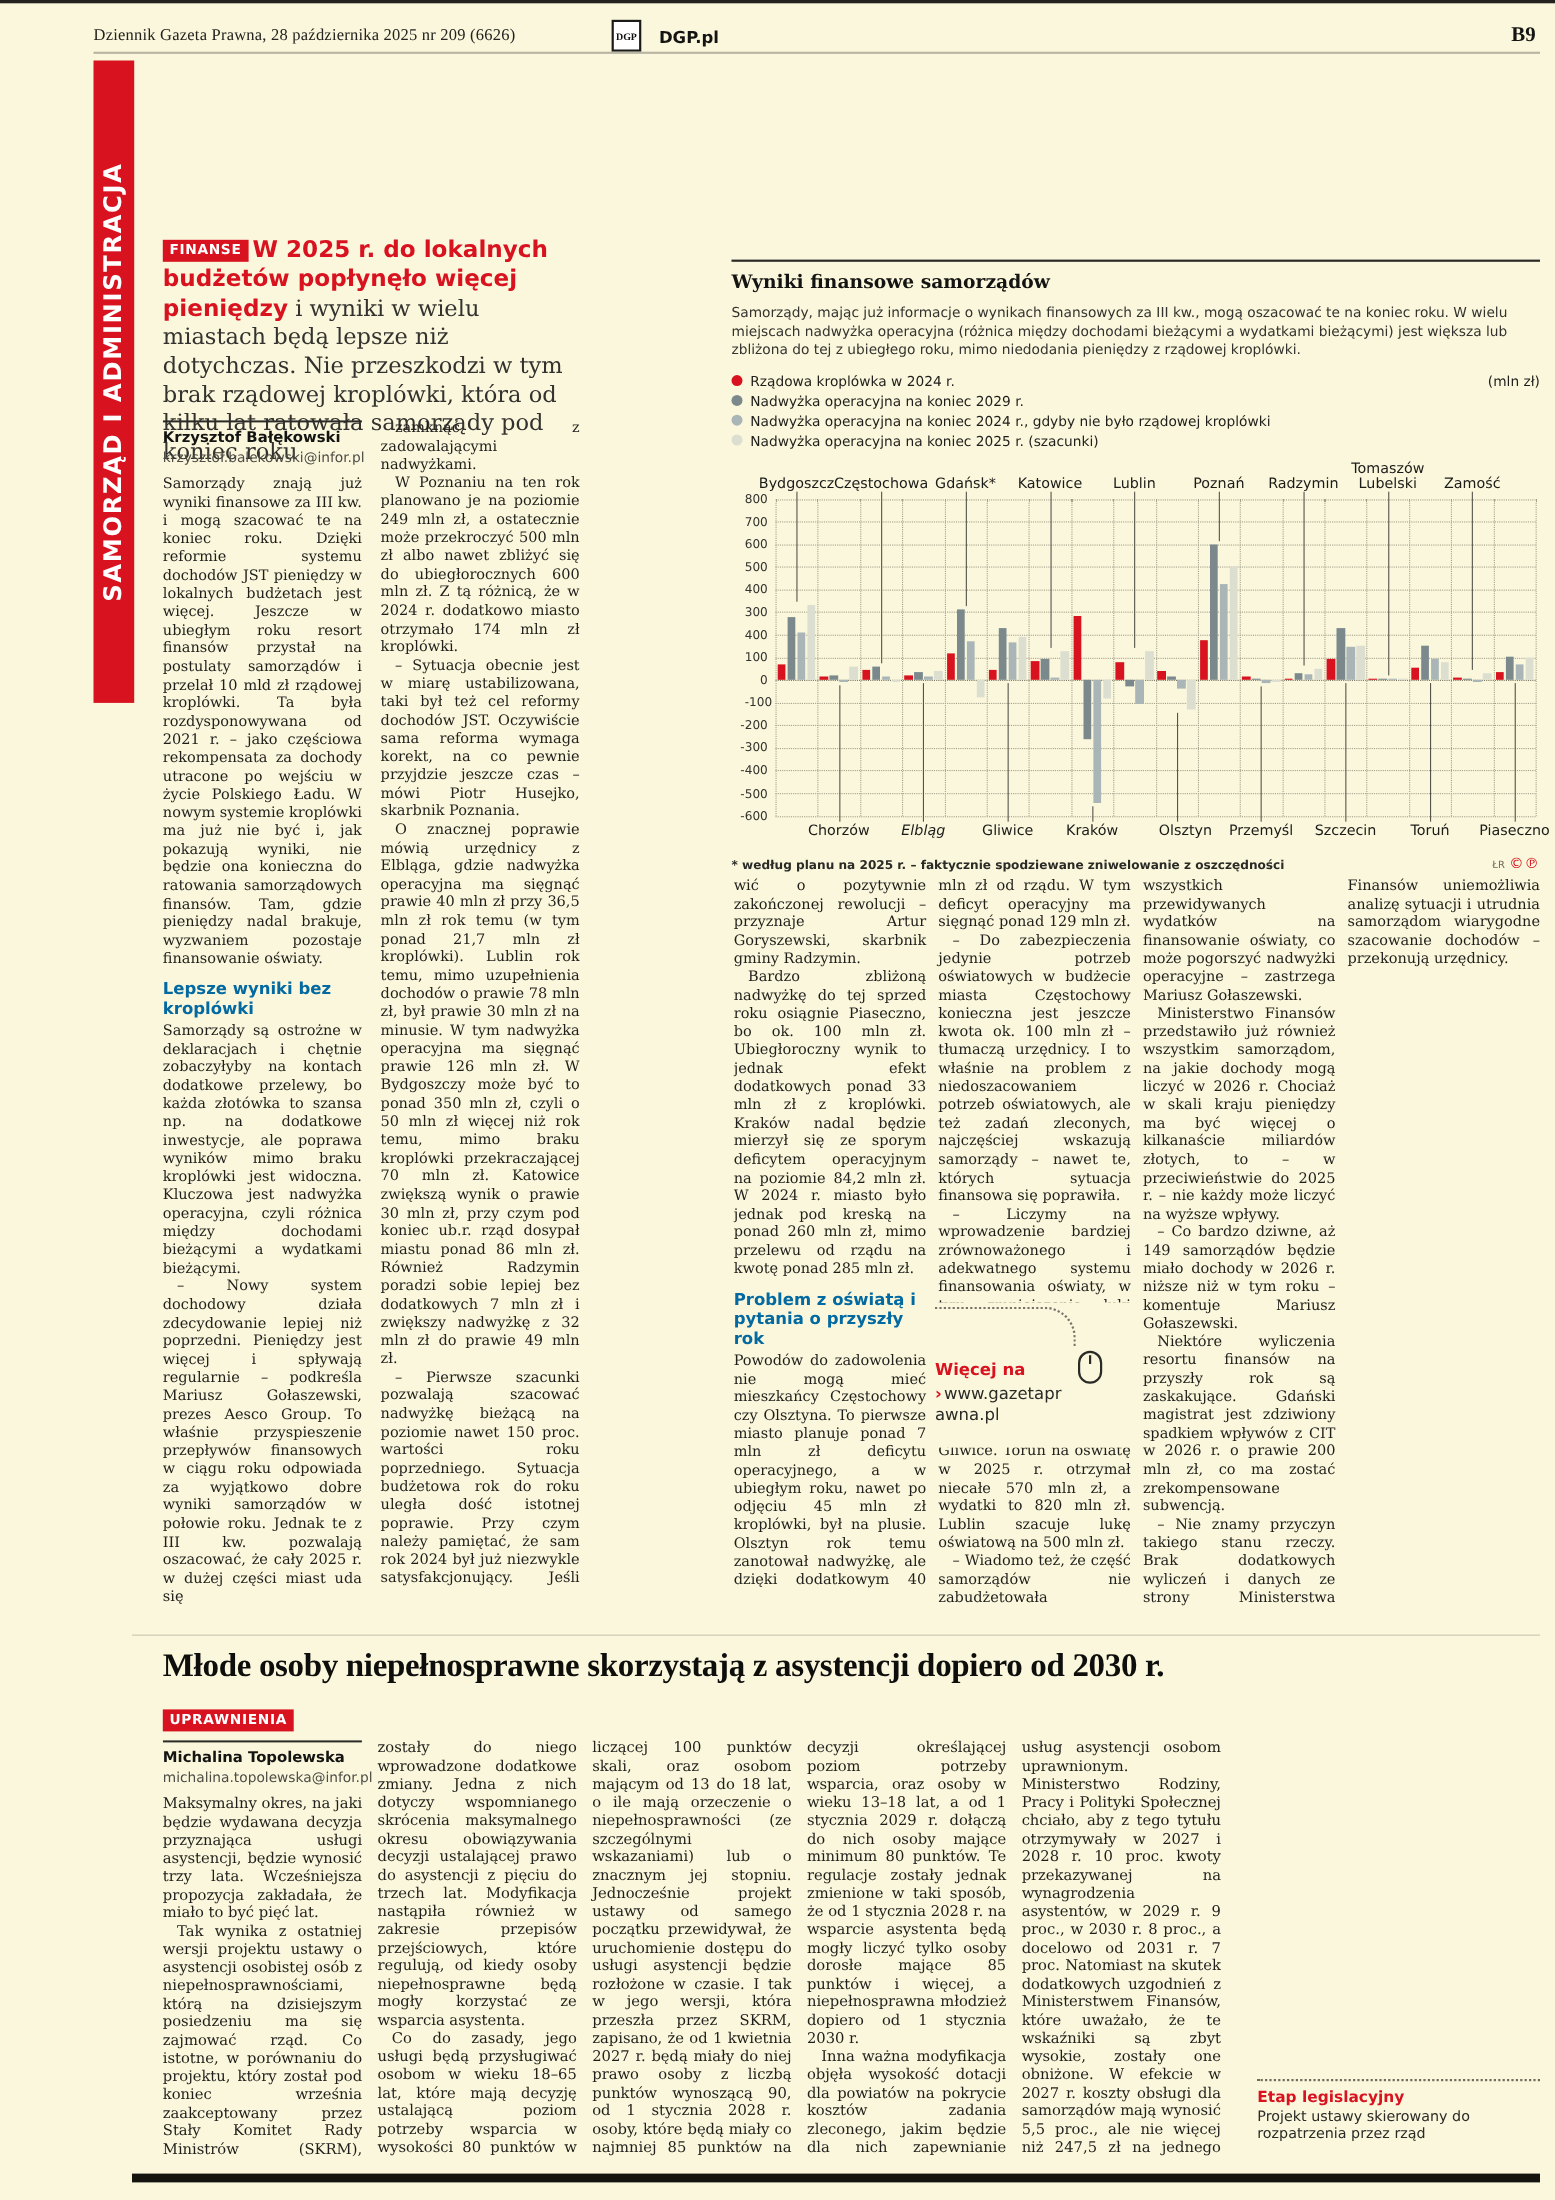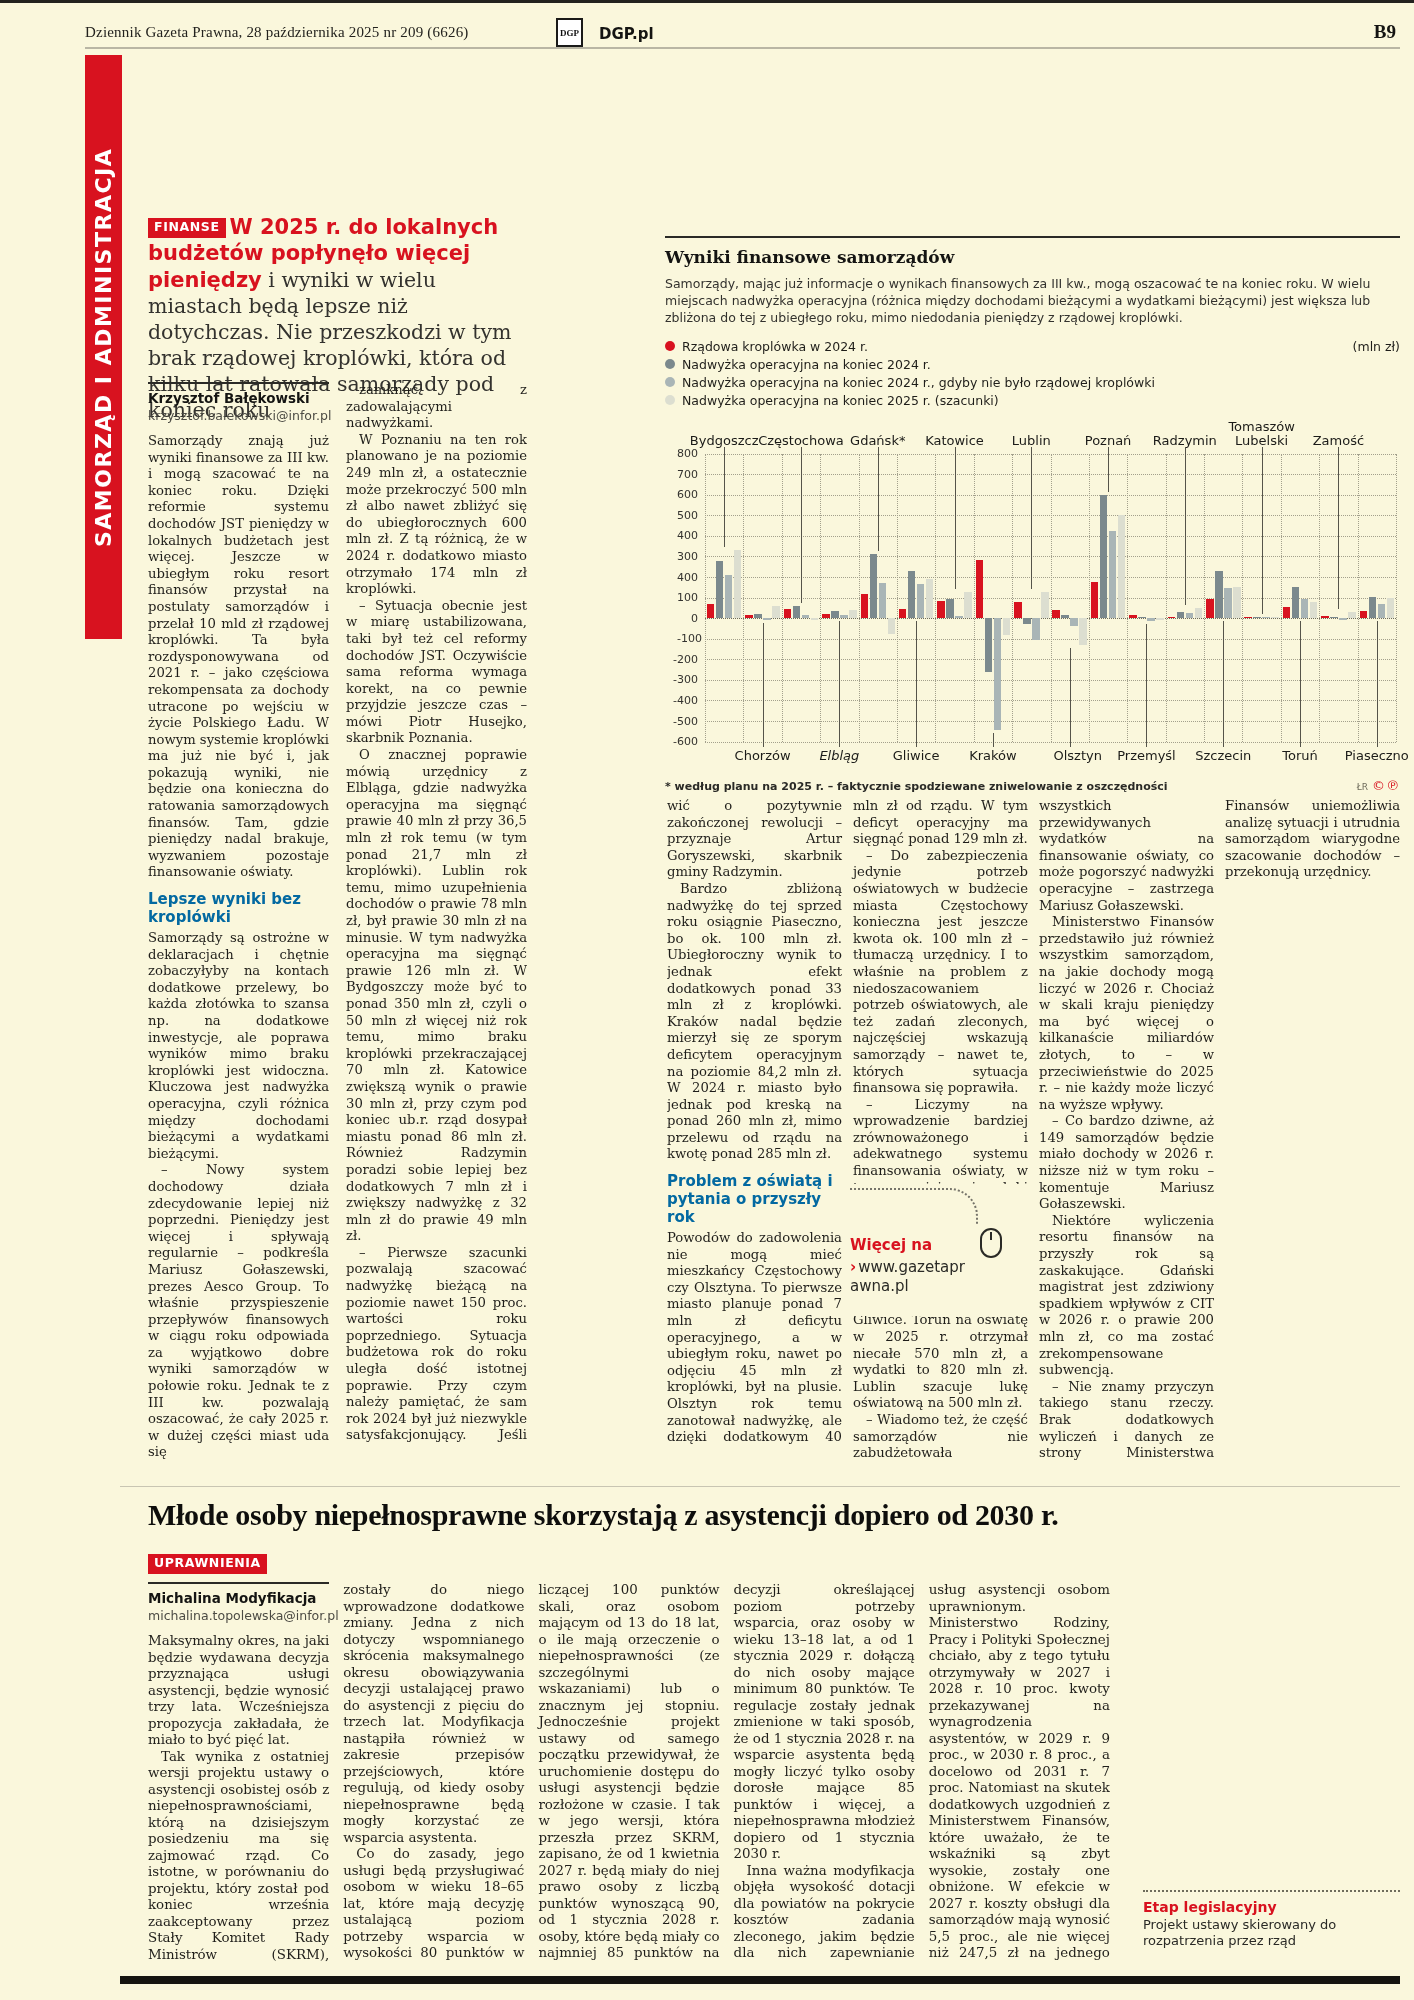--- a/index.html
+++ b/index.html
@@ -120,21 +120,21 @@
     <div class="chart-title">Wyniki finansowe samorządów</div>
     <div class="chart-sub">Samorządy, mając już informacje o wynikach finansowych za III kw., mogą oszacować te na koniec roku. W wielu miejscach nadwyżka operacyjna (różnica między dochodami bieżącymi a wydatkami bieżącymi) jest większa lub zbliżona do tej z ubiegłego roku, mimo niedodania pieniędzy z rządowej kroplówki.</div>
     <div class="legend">
       <div class="unit">(mln zł)</div>
       <div class="leg-row">
           <span class="leg-dot" style="background: rgb(216, 18, 31);"></span>
           <span class="leg-lab">Rządowa kroplówka w 2024 r.</span>
         </div>
       <div class="leg-row">
           <span class="leg-dot" style="background: rgb(123, 137, 141);"></span>
-          <span class="leg-lab">Nadwyżka operacyjna na koniec 2024 r.</span>
+          <span class="leg-lab">Nadwyżka operacyjna na koniec 2029 r.</span>
         </div>
       <div class="leg-row">
           <span class="leg-dot" style="background: rgb(169, 181, 182);"></span>
           <span class="leg-lab">Nadwyżka operacyjna na koniec 2024 r., gdyby nie było rządowej kroplówki</span>
         </div>
       <div class="leg-row">
           <span class="leg-dot" style="background: rgb(220, 222, 208);"></span>
           <span class="leg-lab">Nadwyżka operacyjna na koniec 2025 r. (szacunki)</span>
         </div>
     </div>
@@ -323,21 +323,21 @@
     <div class="more-url"><span class="arr">›</span><span>www.gazetaprawna.pl</span></div>
     <div class="mouse"></div>
   </div>
 
   <div class="rule2"></div>
   <h2 class="headline2">Młode osoby niepełnosprawne skorzystają z asystencji dopiero od 2030 r.</h2>
   <div class="a2kicker"><span class="badge">UPRAWNIENIA</span></div>
 
   <div class="a2cols bodytext">
     <div class="author">
-      <div class="nm">Michalina Modyfikacja</div>
+      <div class="nm">Michalina Topolewska</div>
       <div class="em">michalina.topolewska@infor.pl</div>
     </div>
     <p class="fst">Maksymalny okres, na jaki będzie wydawana decyzja przyznająca usługi asystencji, będzie wynosić trzy lata. Wcześniejsza propozycja zakładała, że miało to być pięć lat.</p>
     <p>Tak wynika z ostatniej wersji projektu ustawy o asystencji osobistej osób z niepełnosprawnościami, którą na dzisiejszym posiedzeniu ma się zajmować rząd. Co istotne, w porównaniu do projektu, który został pod koniec września zaakceptowany przez Stały Komitet Rady Ministrów (SKRM), zostały do niego wprowadzone dodatkowe zmiany. Jedna z nich dotyczy wspomnianego skrócenia maksymalnego okresu obowiązywania decyzji ustalającej prawo do asystencji z pięciu do trzech lat. Modyfikacja nastąpiła również w zakresie przepisów przejściowych, które regulują, od kiedy osoby niepełnosprawne będą mogły korzystać ze wsparcia asystenta.</p>
     <p>Co do zasady, jego usługi będą przysługiwać osobom w wieku 18–65 lat, które mają decyzję ustalającą poziom potrzeby wsparcia w wysokości 80 punktów w liczącej 100 punktów skali, oraz osobom mającym od 13 do 18 lat, o ile mają orzeczenie o niepełnosprawności (ze szczególnymi wskazaniami) lub o znacznym jej stopniu. Jednocześnie projekt ustawy od samego początku przewidywał, że uruchomienie dostępu do usługi asystencji będzie rozłożone w czasie. I tak w jego wersji, która przeszła przez SKRM, zapisano, że od 1 kwietnia 2027 r. będą miały do niej prawo osoby z liczbą punktów wynoszącą 90, od 1 stycznia 2028 r. osoby, które będą miały co najmniej 85 punktów na decyzji określającej poziom potrzeby wsparcia, oraz osoby w wieku 13–18 lat, a od 1 stycznia 2029 r. dołączą do nich osoby mające minimum 80 punktów. Te regulacje zostały jednak zmienione w taki sposób, że od 1 stycznia 2028 r. na wsparcie asystenta będą mogły liczyć tylko osoby dorosłe mające 85 punktów i więcej, a niepełnosprawna młodzież dopiero od 1 stycznia 2030 r.</p>
     <p>Inna ważna modyfikacja objęła wysokość dotacji dla powiatów na pokrycie kosztów zadania zleconego, jakim będzie dla nich zapewnianie usług asystencji osobom uprawnionym. Ministerstwo Rodziny, Pracy i Polityki Społecznej chciało, aby z tego tytułu otrzymywały w 2027 i 2028 r. 10 proc. kwoty przekazywanej na wynagrodzenia asystentów, w 2029 r. 9 proc., w 2030 r. 8 proc., a docelowo od 2031 r. 7 proc. Natomiast na skutek dodatkowych uzgodnień z Ministerstwem Finansów, które uważało, że te wskaźniki są zbyt wysokie, zostały one obniżone. W efekcie w 2027 r. koszty obsługi dla samorządów mają wynosić 5,5 proc., ale nie więcej niż 247,5 zł na jednego użytkownika asystencji miesięcznie, w 2028 r. 5 proc. z ograniczeniem 239,8 zł miesięcznie na jedną osobę. W 2029 r. również będzie to 5 proc., przy czym nie więcej niż 254,9 zł na osobę, w 2030 r. 4 proc. i 213,6 zł, a w 2031 r. i kolejnych latach 4 proc. i 216 zł.</p>
 
   </div>
 
   <div class="etap">

